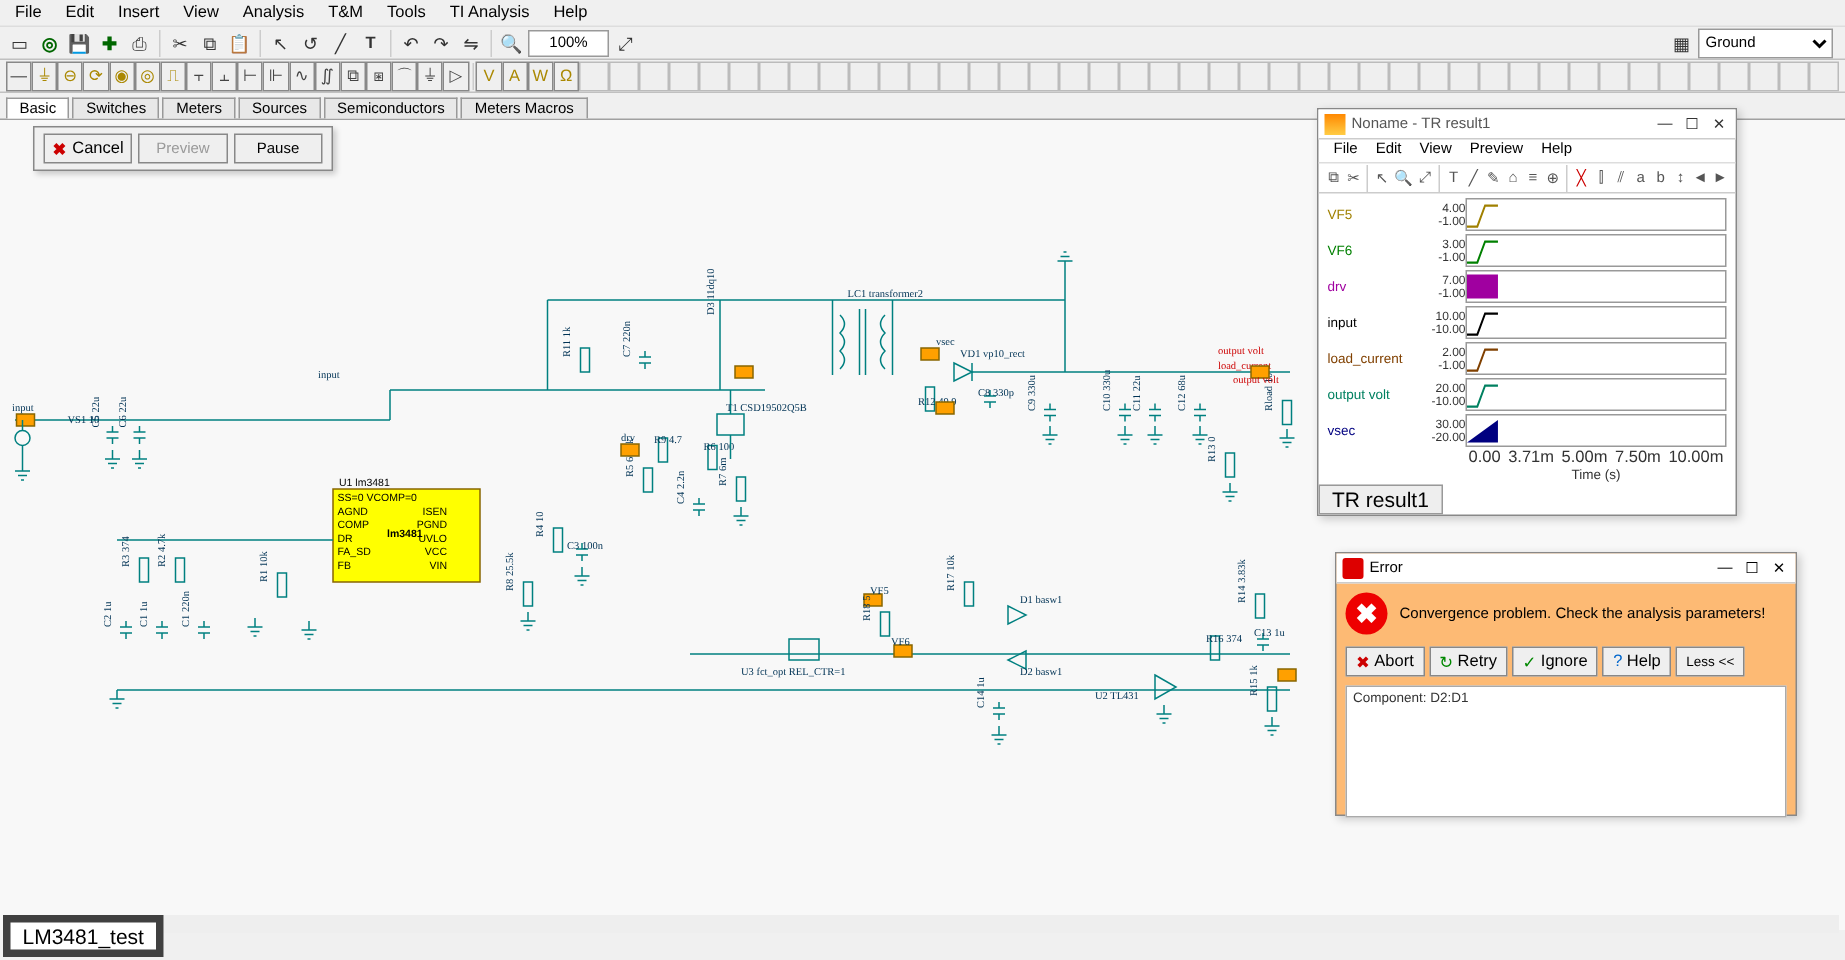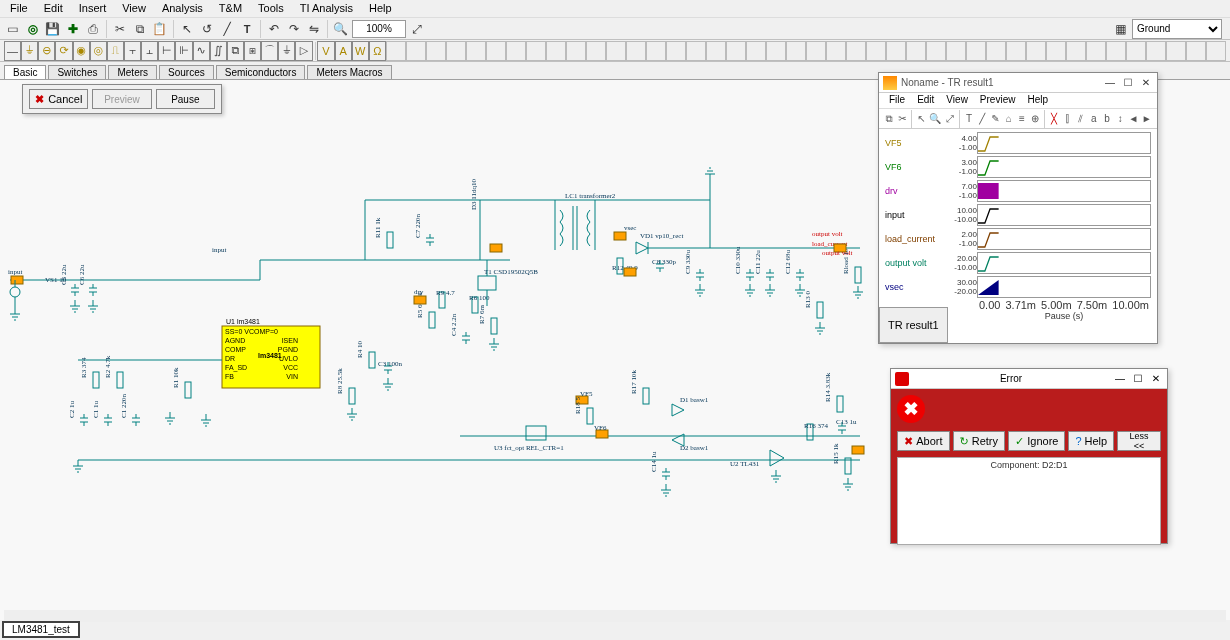--- a/index.html
+++ b/index.html
@@ -53,38 +53,38 @@
 .trwin-menu span { font-size:10px; padding:1px 4px;}
 .trwin-tools { height:20px; display:flex; align-items:center; gap:1px; padding:0 4px; border-bottom:1px solid #ccc;}
 .trwin-tools .tt { width:16px; height:16px; border:1px solid transparent; display:flex; align-items:center; justify-content:center; font-size:10px; color:#555;}
 .tr-plots { height: 196px; padding: 2px 6px; overflow:hidden;}
 .tr-row { display:flex; align-items:center; height:24px;}
 .tr-label { width:56px; font-size:9px; color:#333;}
 .tr-axis { width:36px; text-align:right; font-size:8px; color:#333; line-height:9px;}
 .tr-plot { flex:1; height:22px; border:1px solid #999; position:relative; background:#fff;}
 .tr-xaxis { display:flex; margin-left:92px; font-size:8px; color:#333; justify-content:space-between; padding:0 2px;}
 .tr-xlabel { text-align:center; font-size:9px; margin-left:92px; color:#333;}
-.tr-tab { position:absolute; left:0; bottom:0; background:#eee; border:1px solid #999; padding:11px 8px; font-size:11px;}
-
-
-.errwin { position:absolute; left:890px; top:368px; width:278px; height:176px; background:#b91c1c; border:1px solid #888; box-shadow:2px 2px 6px rgba(0,0,0,.2);text-align:center;}
+.tr-tab { position:absolute; left:0; bottom:0; background:#eee; border:1px solid #999; padding:1px 8px; font-size:14px;}
+
+
+.errwin { position:absolute; left:890px; top:368px; width:308px; height:176px; background:#fdba74; border:1px solid #888; box-shadow:2px 2px 6px rgba(0,0,0,.2);}
 .err-title { height:20px; background:#fff; border-bottom:1px solid #ccc; display:flex; align-items:center; padding:0 4px; gap:4px;}
 .err-title .icon { width:14px; height:14px; background:#d00; border-radius:2px;}
 .err-title .t { flex:1; font-size:10px;}
 .err-title .wbtn { width:14px; height:14px; display:flex; align-items:center; justify-content:center; font-size:10px;}
 .err-body { padding:6px; display:flex; align-items:center; gap:8px;}
 .err-icon { width:28px; height:28px; border-radius:14px; background:#e00; color:#fff; display:flex; align-items:center; justify-content:center; font-size:18px; font-weight:bold;}
 .err-msg { font-size:10px; flex:1;}
 .err-btns { display:flex; gap:3px; padding:2px 6px;}
 .ebtn { height:20px; padding:0 6px; border:1px solid #888; background:#efefef; font-size:9px; display:flex; align-items:center; gap:3px; cursor:default;}
 .err-detail { margin:4px 6px; height:88px; border:1px solid #aaa; background:#fff; padding:2px 4px; font-size:9px; color:#333; overflow:auto;}
 
 
 .scrollh { position:absolute; left:4px; bottom:18px; right:4px; height:12px; background:#eee;}
-.btab { position:absolute; left:2px; bottom:2px; background:#fff; border:2px solid #404040; padding:1px 8px; font-size:10px;}
+.btab { position:absolute; left:2px; bottom:2px; background:#fff; border:5px solid #404040; padding:1px 8px; font-size:14px;}
 
 
 .wire { stroke:#008080; stroke-width:1; fill:none;}
 .cmp { stroke:#008080; stroke-width:1; fill:none;}
 .lab { font-size:7px; fill:#003355; font-family:Tahoma;}
 .red { fill:#cc0000;}
 .amberbox { fill:#ffa000; stroke:#886600;}
 .chip { fill:#ffff00; stroke:#886600;}
 .chiptxt{ font-size:7px; fill:#000;}
 .gnd { stroke:#008080; stroke-width:1;}
@@ -512,35 +512,36 @@
             <polygon points="0,18 24,3 24,18" fill="#000080"></polygon>
           </svg></div>
       </div>
       <div class="tr-xaxis">
         <span>0.00</span>
         <span>3.71m</span>
         <span>5.00m</span>
         <span>7.50m</span>
         <span>10.00m</span>
       </div>
-      <div class="tr-xlabel">Pause (s)</div>
+      <div class="tr-xlabel">Time (s)</div>
     </div>
   <div class="tr-tab">TR result1</div>
 </div>
 
 <div class="errwin">
   <div class="err-title">
     <div class="icon"></div>
     <div class="t">Error</div>
     <div class="wbtn">—</div>
     <div class="wbtn">☐</div>
     <div class="wbtn">✕</div>
   </div>
   <div class="err-body">
     <div class="err-icon">✖</div>
+    <div class="err-msg">Convergence problem. Check the analysis parameters!</div>
   </div>
   <div class="err-btns">
     <div class="ebtn">
         <span style="color:#c00">✖</span>
         <span>Abort</span>
       </div>
     <div class="ebtn">
         <span style="color:#080">↻</span>
         <span>Retry</span>
       </div>

